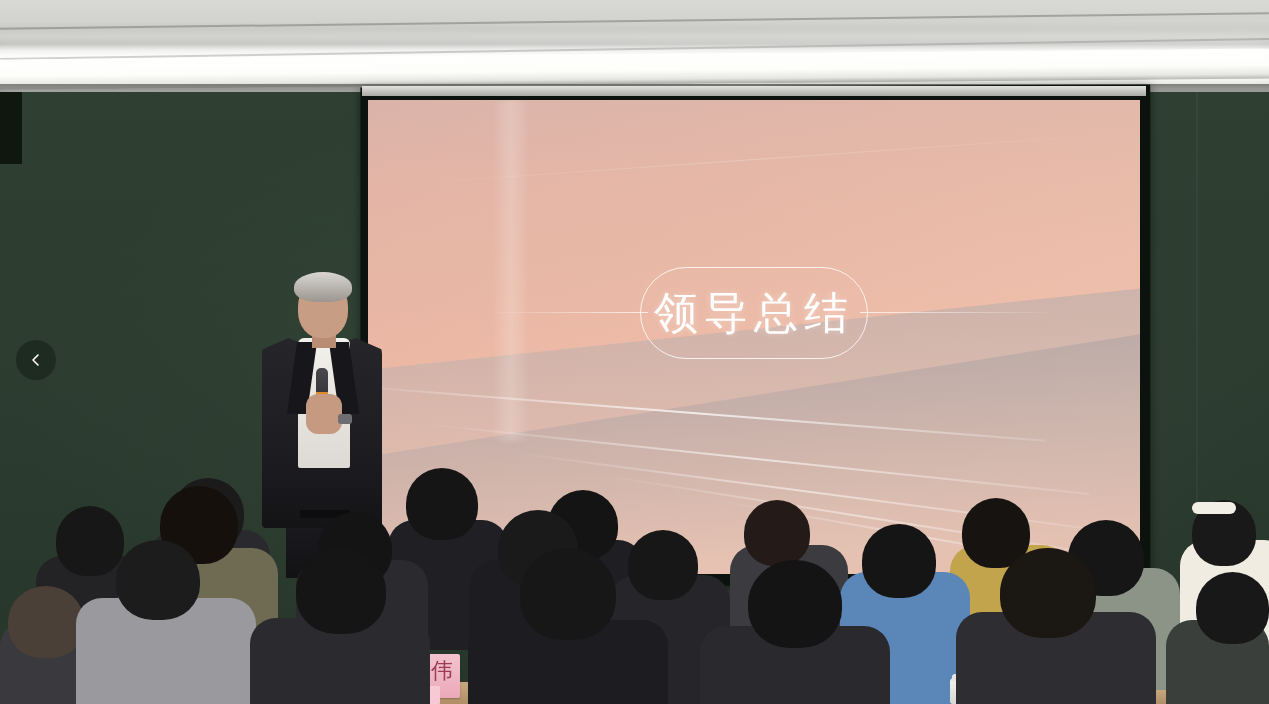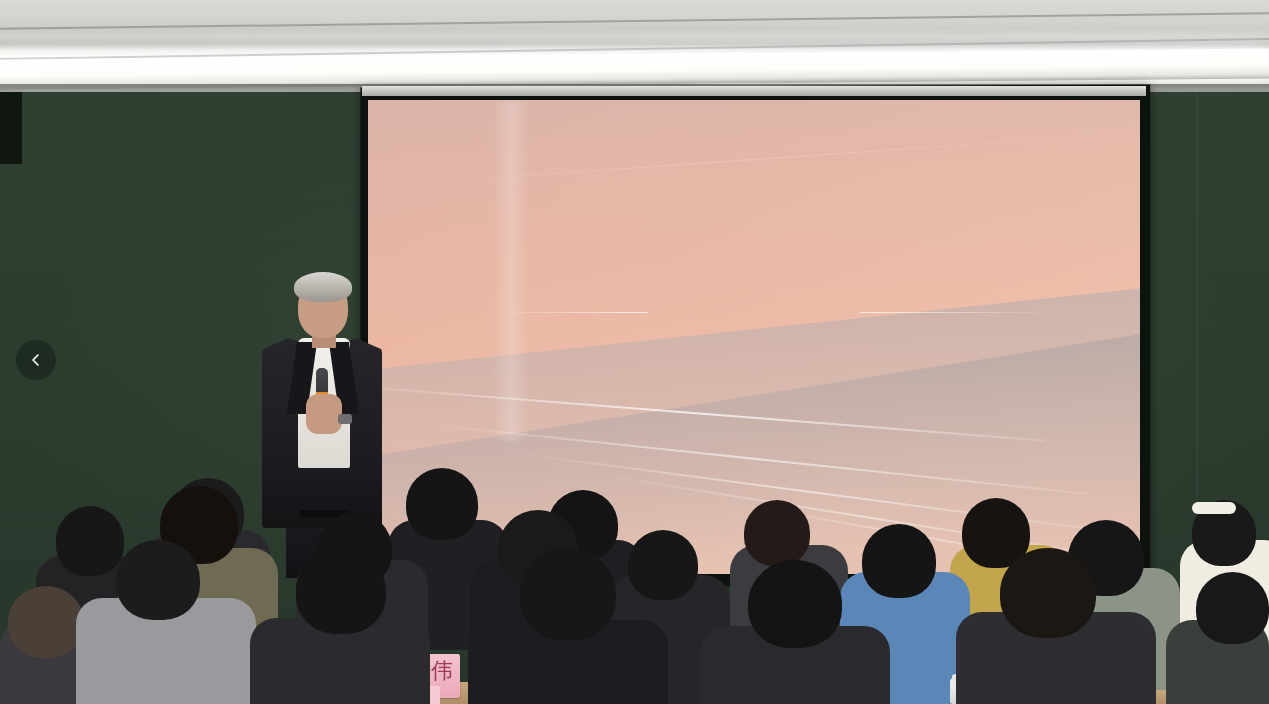--- a/index.html
+++ b/index.html
@@ -252,20 +252,23 @@
     <div class="swoosh sw-top"></div>
     <div class="swoosh sw1"></div>
     <div class="swoosh sw2"></div>
     <div class="swoosh sw3"></div>
     <div class="swoosh sw4"></div>
     <div class="swoosh sw5"></div>
 
     <div class="title-rule rule-left"></div>
     <div class="title-rule rule-right"></div>
 
+    <div class="title-pill">
+      <span class="title-text">领导总结</span>
+    </div>
   </div>
 
   <div class="speaker">
     <div class="sp-legs"></div>
     <div class="sp-jacket"></div>
     <div class="sp-shirt"></div>
     <div class="sp-lapelL"></div>
     <div class="sp-lapelR"></div>
     <div class="sp-belt"></div>
     <div class="sp-neck"></div>

